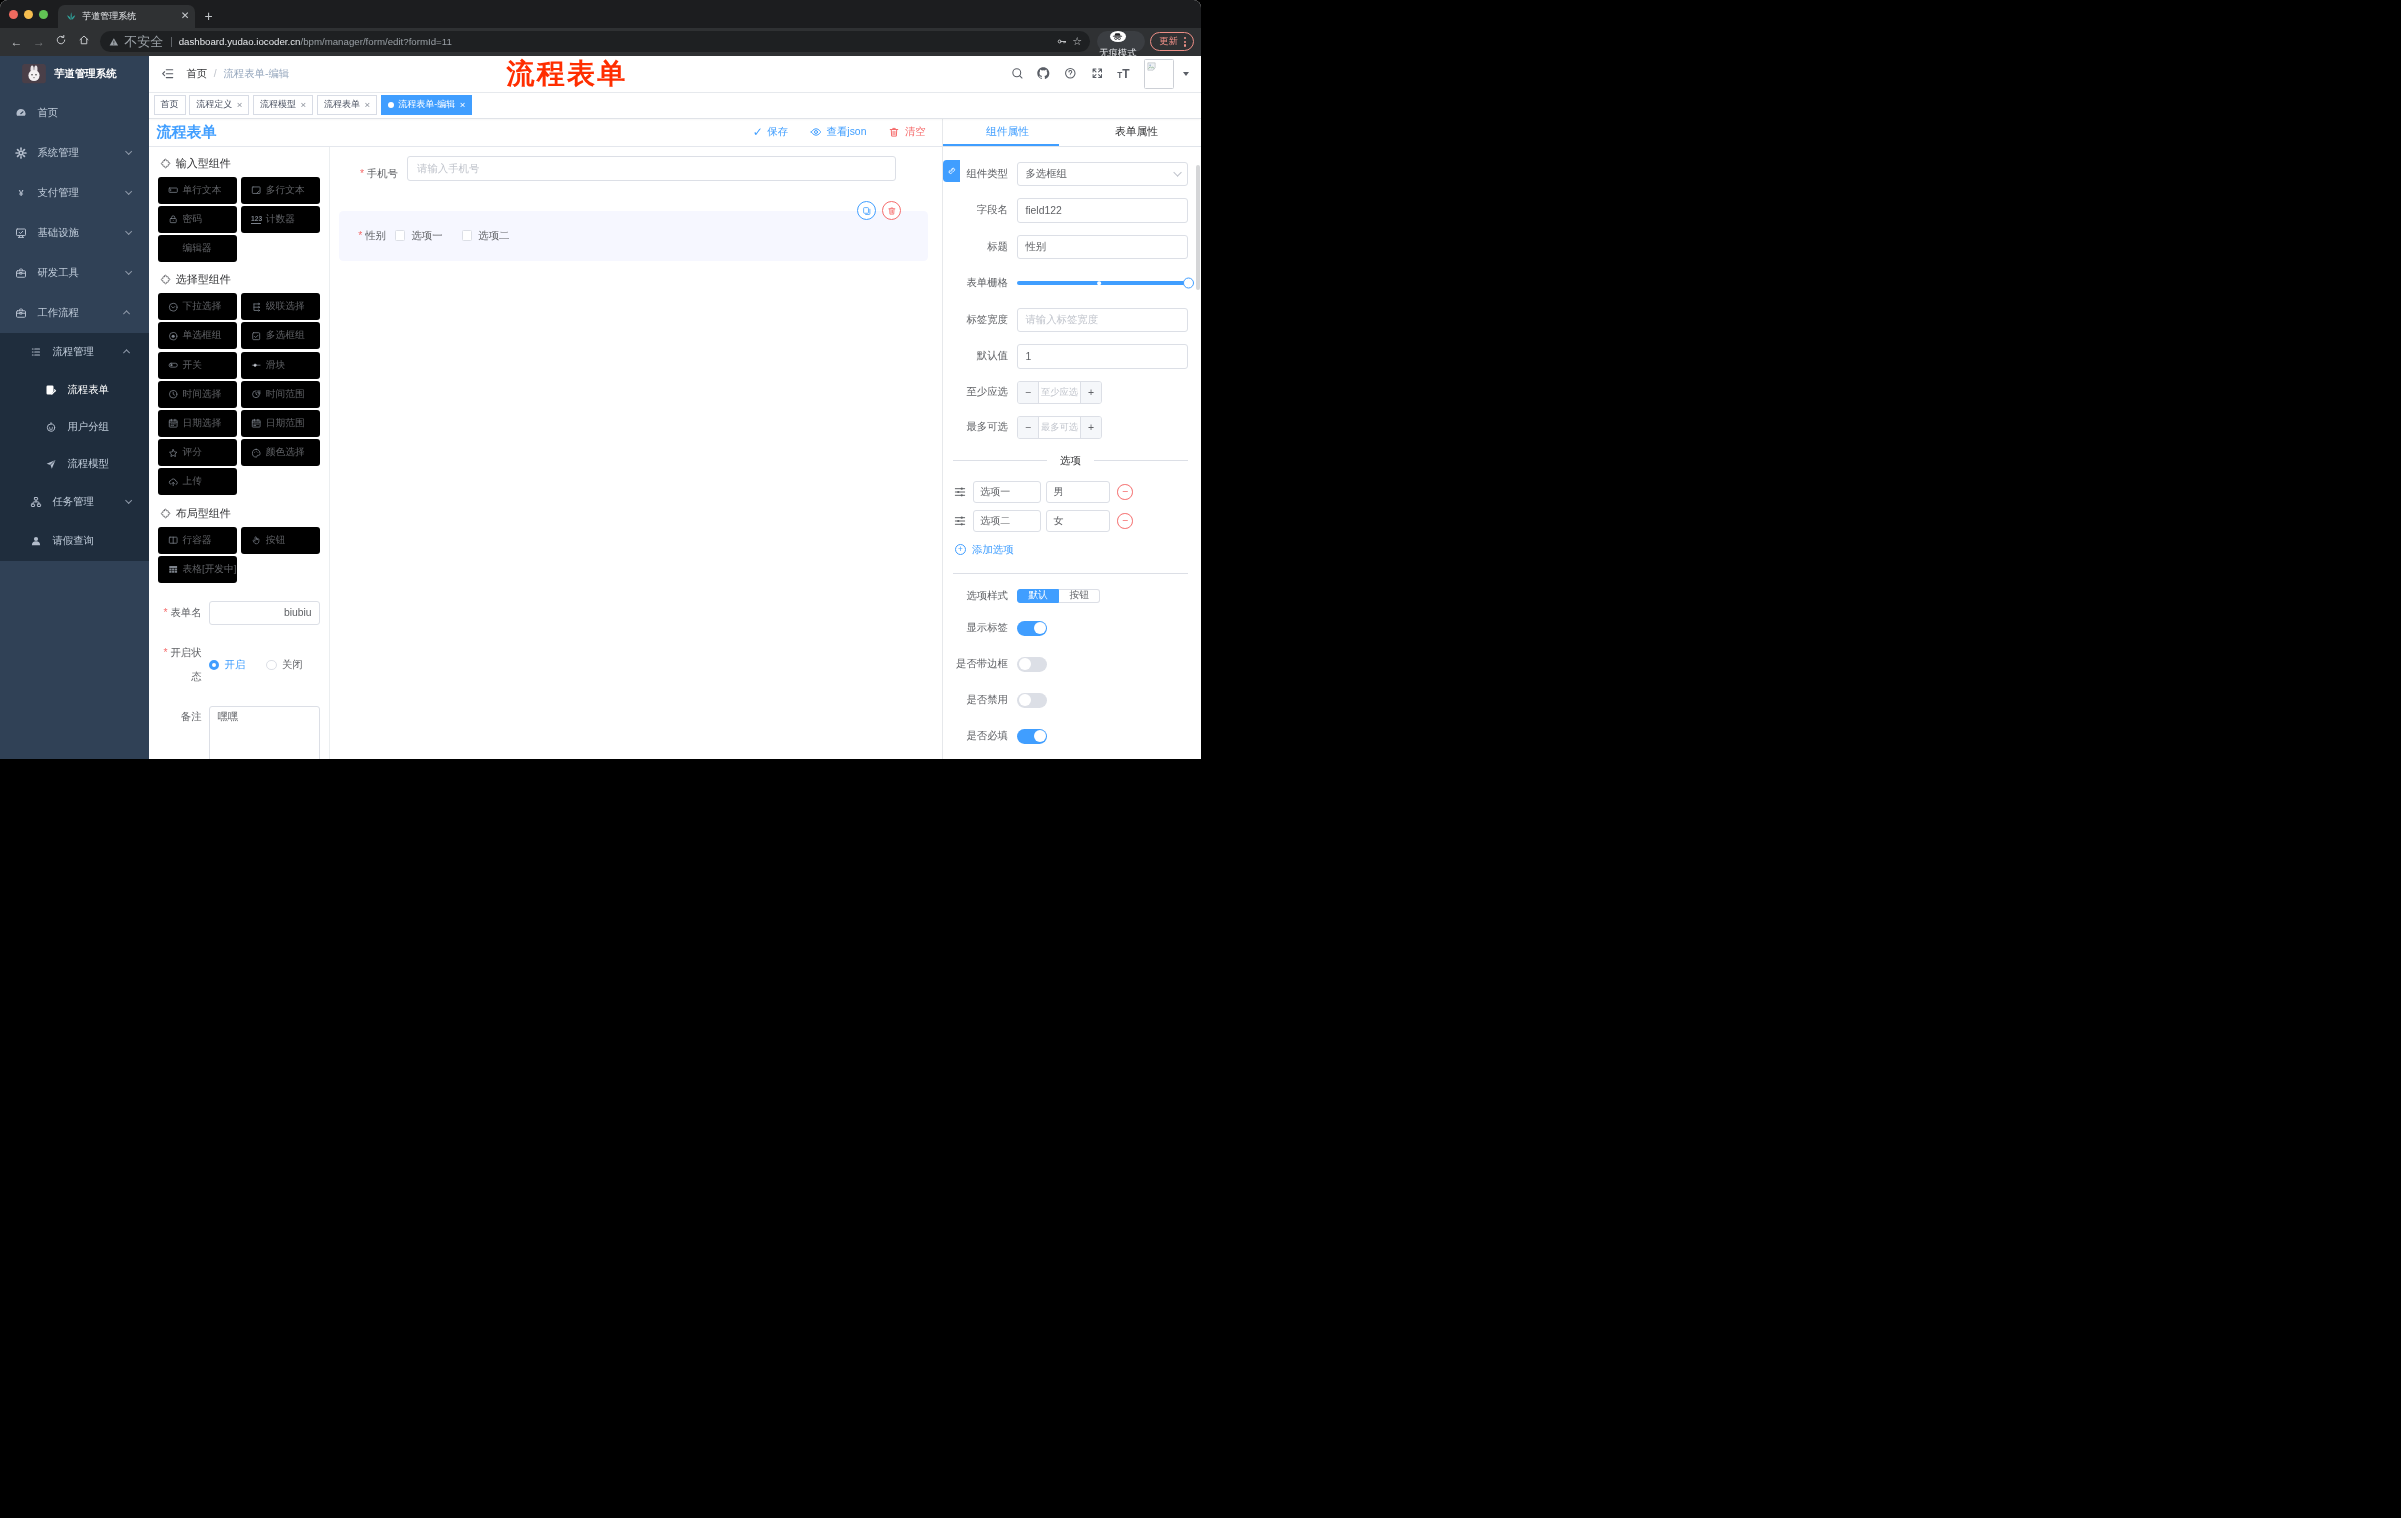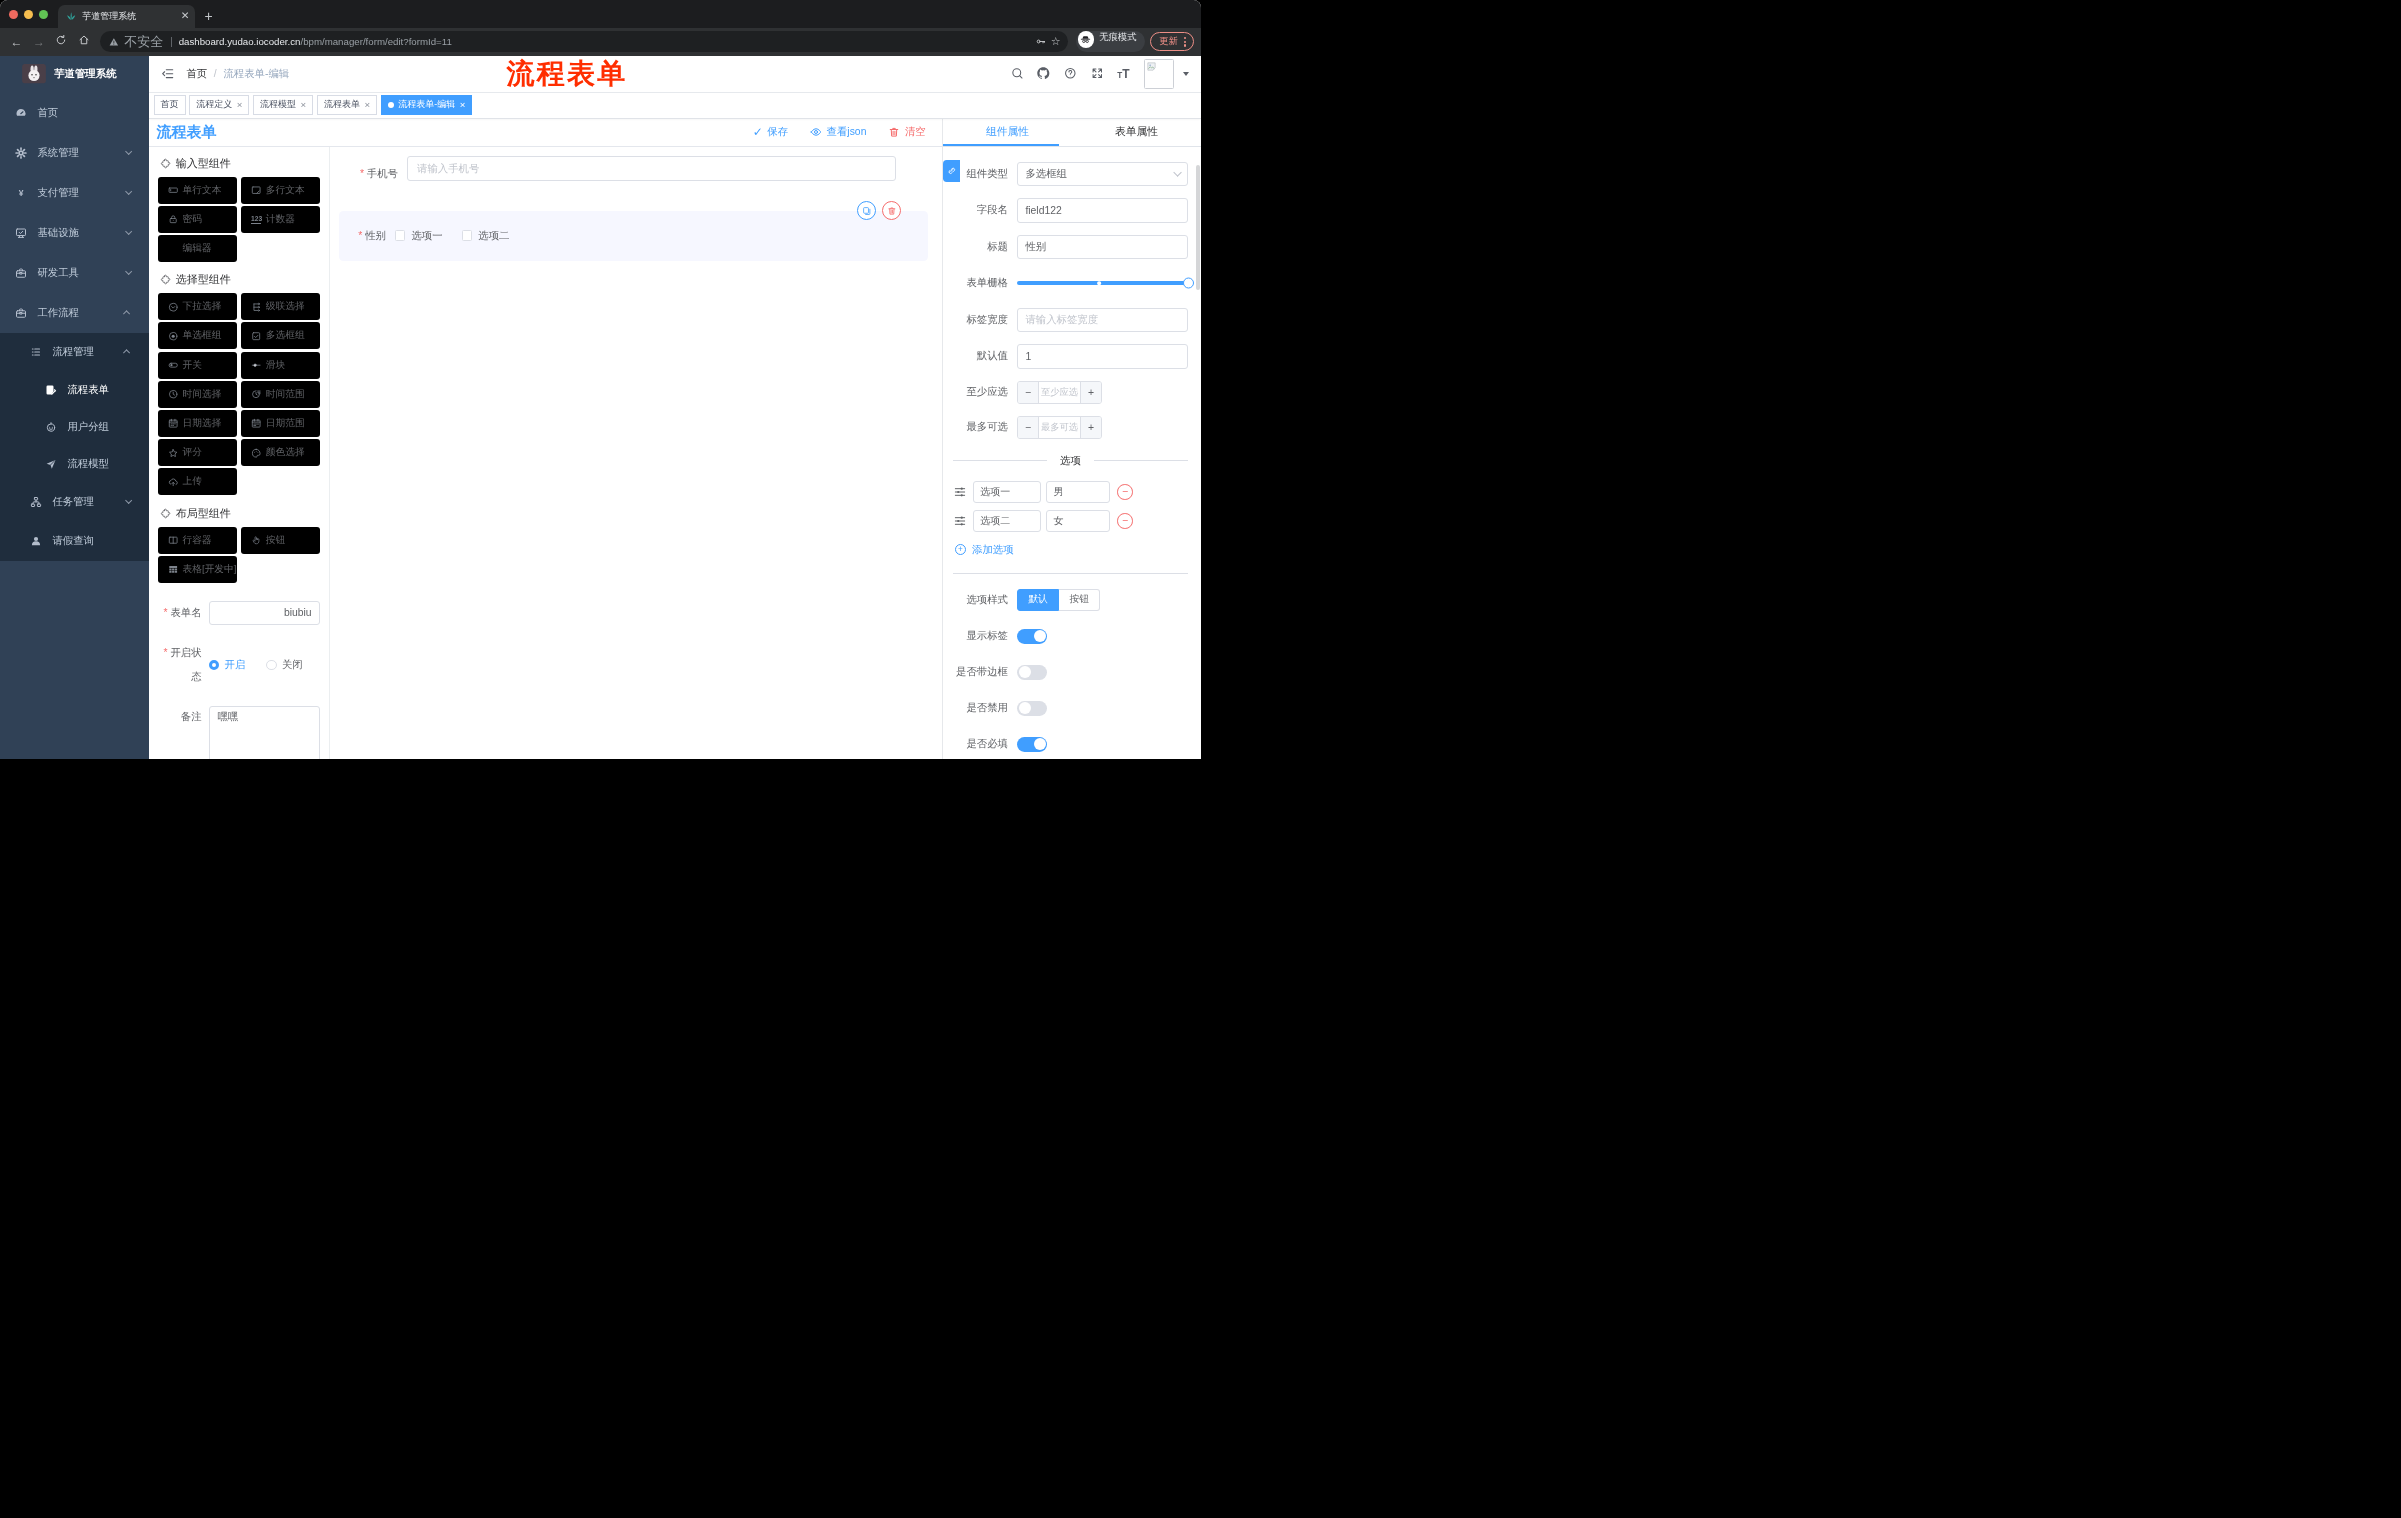--- a/index.html
+++ b/index.html
@@ -19,21 +19,21 @@
   .navic.dim { color:#77797c; }
   .navic .ic { width:12px; height:12px; color:#c7c9cc; }
   .omnibox { flex:1; height:21px; background:#1e2022; border-radius:10.4px; display:flex; align-items:center; padding:0 7.4px 0 9px; gap:5.2px; margin:0 3px; }
   .omni-warn { width:9.7px; height:9.7px; color:#9aa0a6; }
   .omni-sec { color:#9aa0a6; font-size:13px; }
   .omni-div { width:0.7px; height:10.4px; background:#5f6368; margin:0 2.2px; }
   .omni-url { font-size:9.7px; color:#e8eaed; flex:1; white-space:nowrap; overflow:hidden; }
   .omni-url span { color:#9aa0a6; }
   .omni-ic { width:11px; height:11px; color:#c7c9cc; }
   .omni-star { color:#c7c9cc; font-size:11px; }
-  .incog { height:21px; background:#3b3e42; border-radius:10.4px; display:flex; align-items:flex-start; gap:5.2px; padding:0 9px 0 2.2px; }
+  .incog { height:21px; background:#3b3e42; border-radius:10.4px; display:flex; align-items:center; gap:5.2px; padding:0 9px 0 2.2px;flex-direction:column; }
   .incog-circ { width:16.3px; height:16.3px; border-radius:50%; background:#fff; display:flex; align-items:center; justify-content:center; color:#202124; }
   .incog-circ .ic { width:11px; height:11px; }
   .incog-label { color:#e8eaed; font-size:9.3px; }
   .update-pill { height:19.3px; border:1.1px solid #ec8e86; border-radius:9.7px; display:flex; align-items:center; gap:6px; padding:0 6.7px 0 8.2px; }
   .update-label { color:#ef9088; font-size:9.3px; }
   .vdots { display:flex; flex-direction:column; gap:1.5px; }
   .vdots i { width:2.2px; height:2.2px; border-radius:50%; background:#ef9088; }
 
   
   .app { flex:1; display:flex; min-height:0; background:#fff; }
@@ -166,21 +166,21 @@
   .orow { display:flex; align-items:center; gap:5.2px; padding-left:10.4px; margin-bottom:7.4px; }
   .orow .drag { width:14px; height:14px; color:#606266; flex:none; cursor:grab; }
   .oinput { height:22px; border:0.7px solid #dcdfe6; border-radius:3px; padding:0 6.7px; font-size:10px; color:#606266; font-family:inherit; outline:none; background:#fff; }
   .oinput.n1 { width:68px; }
   .oinput.n2 { width:64px; }
   .ominus { width:15.6px; height:15.6px; border-radius:50%; border:1.1px solid #f56c6c; color:#f56c6c; display:flex; align-items:center; justify-content:center; font-size:10.4px; line-height:1; cursor:pointer; flex:none; margin-left:2.2px; }
   .add-opt { display:flex; align-items:center; gap:6px; color:#409eff; font-size:10.4px; padding-left:12px; margin-top:10.4px; cursor:pointer; }
   .add-opt .pluscirc { width:11px; height:11px; border-radius:50%; border:1px solid #409eff; display:flex; align-items:center; justify-content:center; font-size:8.2px; line-height:1; }
   
   .seg { display:flex; }
-  .seg-btn { height:22px; padding:0 10.4px; font-size:9.7px; display:flex; align-items:center; border:0.7px solid #dcdfe6; background:#fff; color:#606266; cursor:pointer; }
+  .seg-btn { height:14px; padding:0 10.4px; font-size:9.7px; display:flex; align-items:center; border:0.7px solid #dcdfe6; background:#fff; color:#606266; cursor:pointer; }
   .seg-btn.first { border-radius:3px 0 0 3px; }
   .seg-btn.last { border-radius:0 3px 3px 0; border-left:none; }
   .seg-btn.on { background:#409eff; border-color:#409eff; color:#fff; }
   
   .trow { display:flex; align-items:center; margin-bottom:21px; }
   .toggle { width:30px; height:15px; border-radius:7.4px; background:#dcdfe6; position:relative; cursor:pointer; }
   .toggle .knob { position:absolute; top:1.5px; left:1.5px; width:12px; height:12px; border-radius:50%; background:#fff; }
   .toggle.on { background:#409eff; }
   .toggle.on .knob { left:auto; right:1.5px; }
   .scroll-thumb { position:absolute; right:0.7px; top:46px; width:4.5px; height:125px; border-radius:2.2px; background:rgba(144,147,153,.38); }

